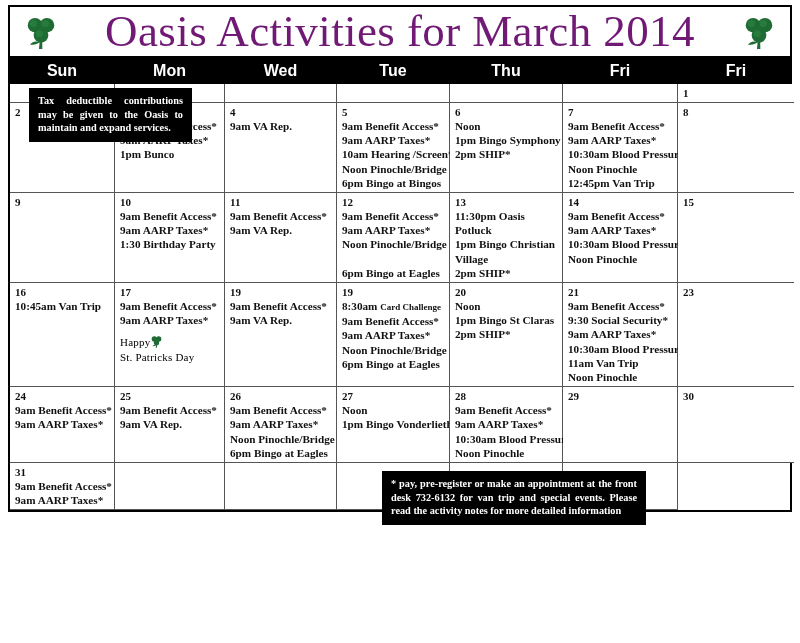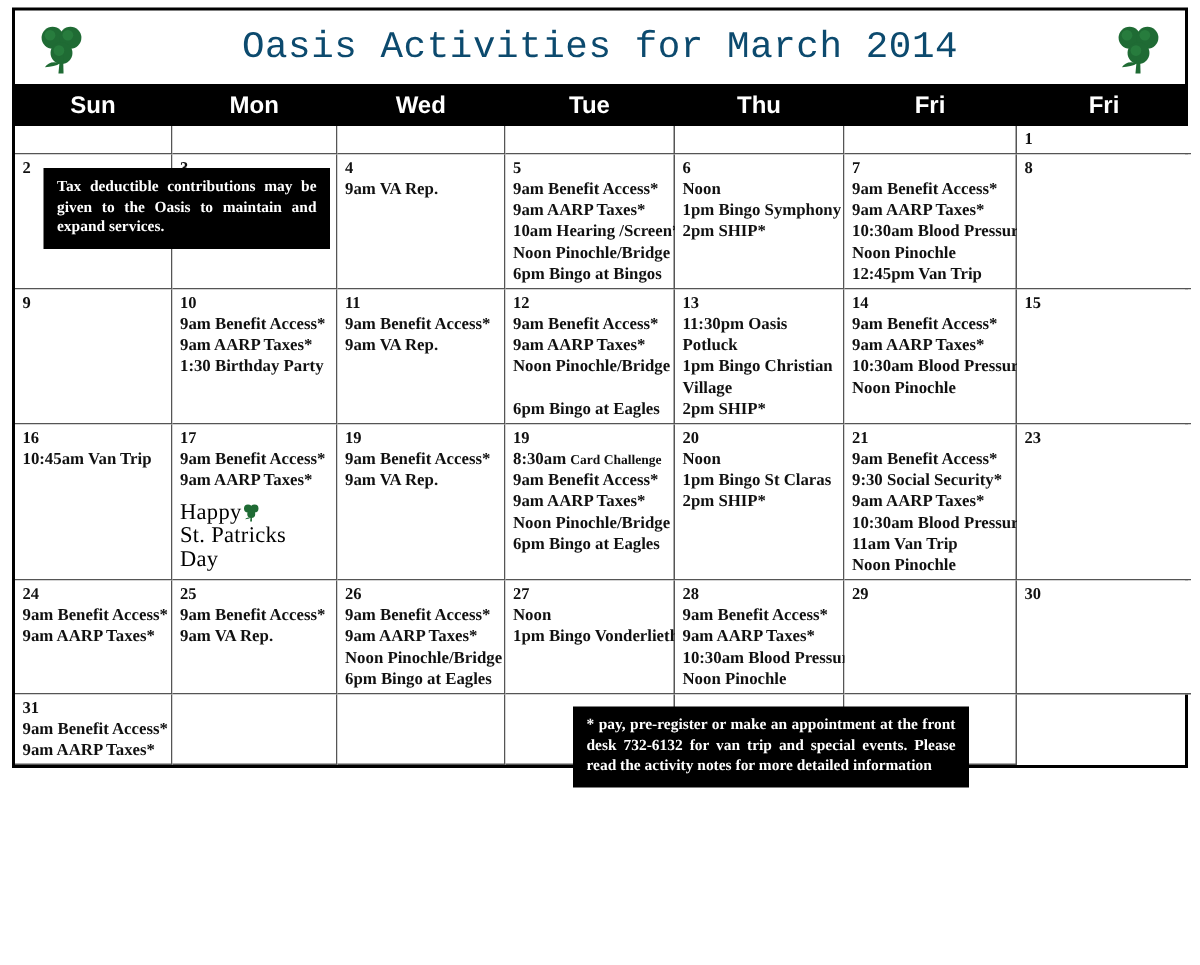--- a/index.html
+++ b/index.html
@@ -33,24 +33,24 @@
     position: absolute;
     top: 50%;
     transform: translateY(-50%);
     width: 34px; height: 36px;
     line-height: 1;
   }
   .shamrock.left { left: 14px; }
   .shamrock.right { right: 14px; }
   .shamrock svg { display:block; width:100%; height:100%; }
   .title-text {
-    font-family: Liberation Mono, monospace;
-    font-size: 25px;
+    font-family: Liberation Serif, serif;
+    font-size: 45px;
     line-height: 1;
-    color: #0c4a6e;
+    color: #701a75;
     letter-spacing: 0.4px;
     white-space: nowrap;
   }
 
   
   .dow-row {
     display: grid;
     grid-template-columns: 105px 110px 112px 113px 113px 115px 116px;
     background: #000000;
     height: 26px;
@@ -114,36 +114,36 @@
     font-family: "Liberation Serif", "DejaVu Serif", serif;
     font-weight: bold;
     font-size: 10.3px;
     line-height: 13.5px;
     padding: 6px 9px 7px 9px;
     z-index: 5;
     text-align: justify;
   }
   .note-top {
     left: 19px;
-    top: 28px;
-    width: 191px;
+    top: 4px;
+    width: 163px;
   }
   .note-bottom {
     left: 45px;
     top: 8px;
     width: 264px;
   }
   .note-box p { margin: 0; }
 
   
   .stpat {
     margin-top: 7px;
     position: relative;
     font-family: "Liberation Serif", "DejaVu Serif", serif;
-    font-size: 15px;
+    font-size: 11px;
     line-height: 16px;
     font-weight: normal;
     color: #000;
     letter-spacing: 0.2px;
   }
   .stpat .l1 { display: inline-block; }
   .stpat .mini-shamrock {
     display: inline-block;
     width: 13px; height: 13px;
     vertical-align: -2px;

